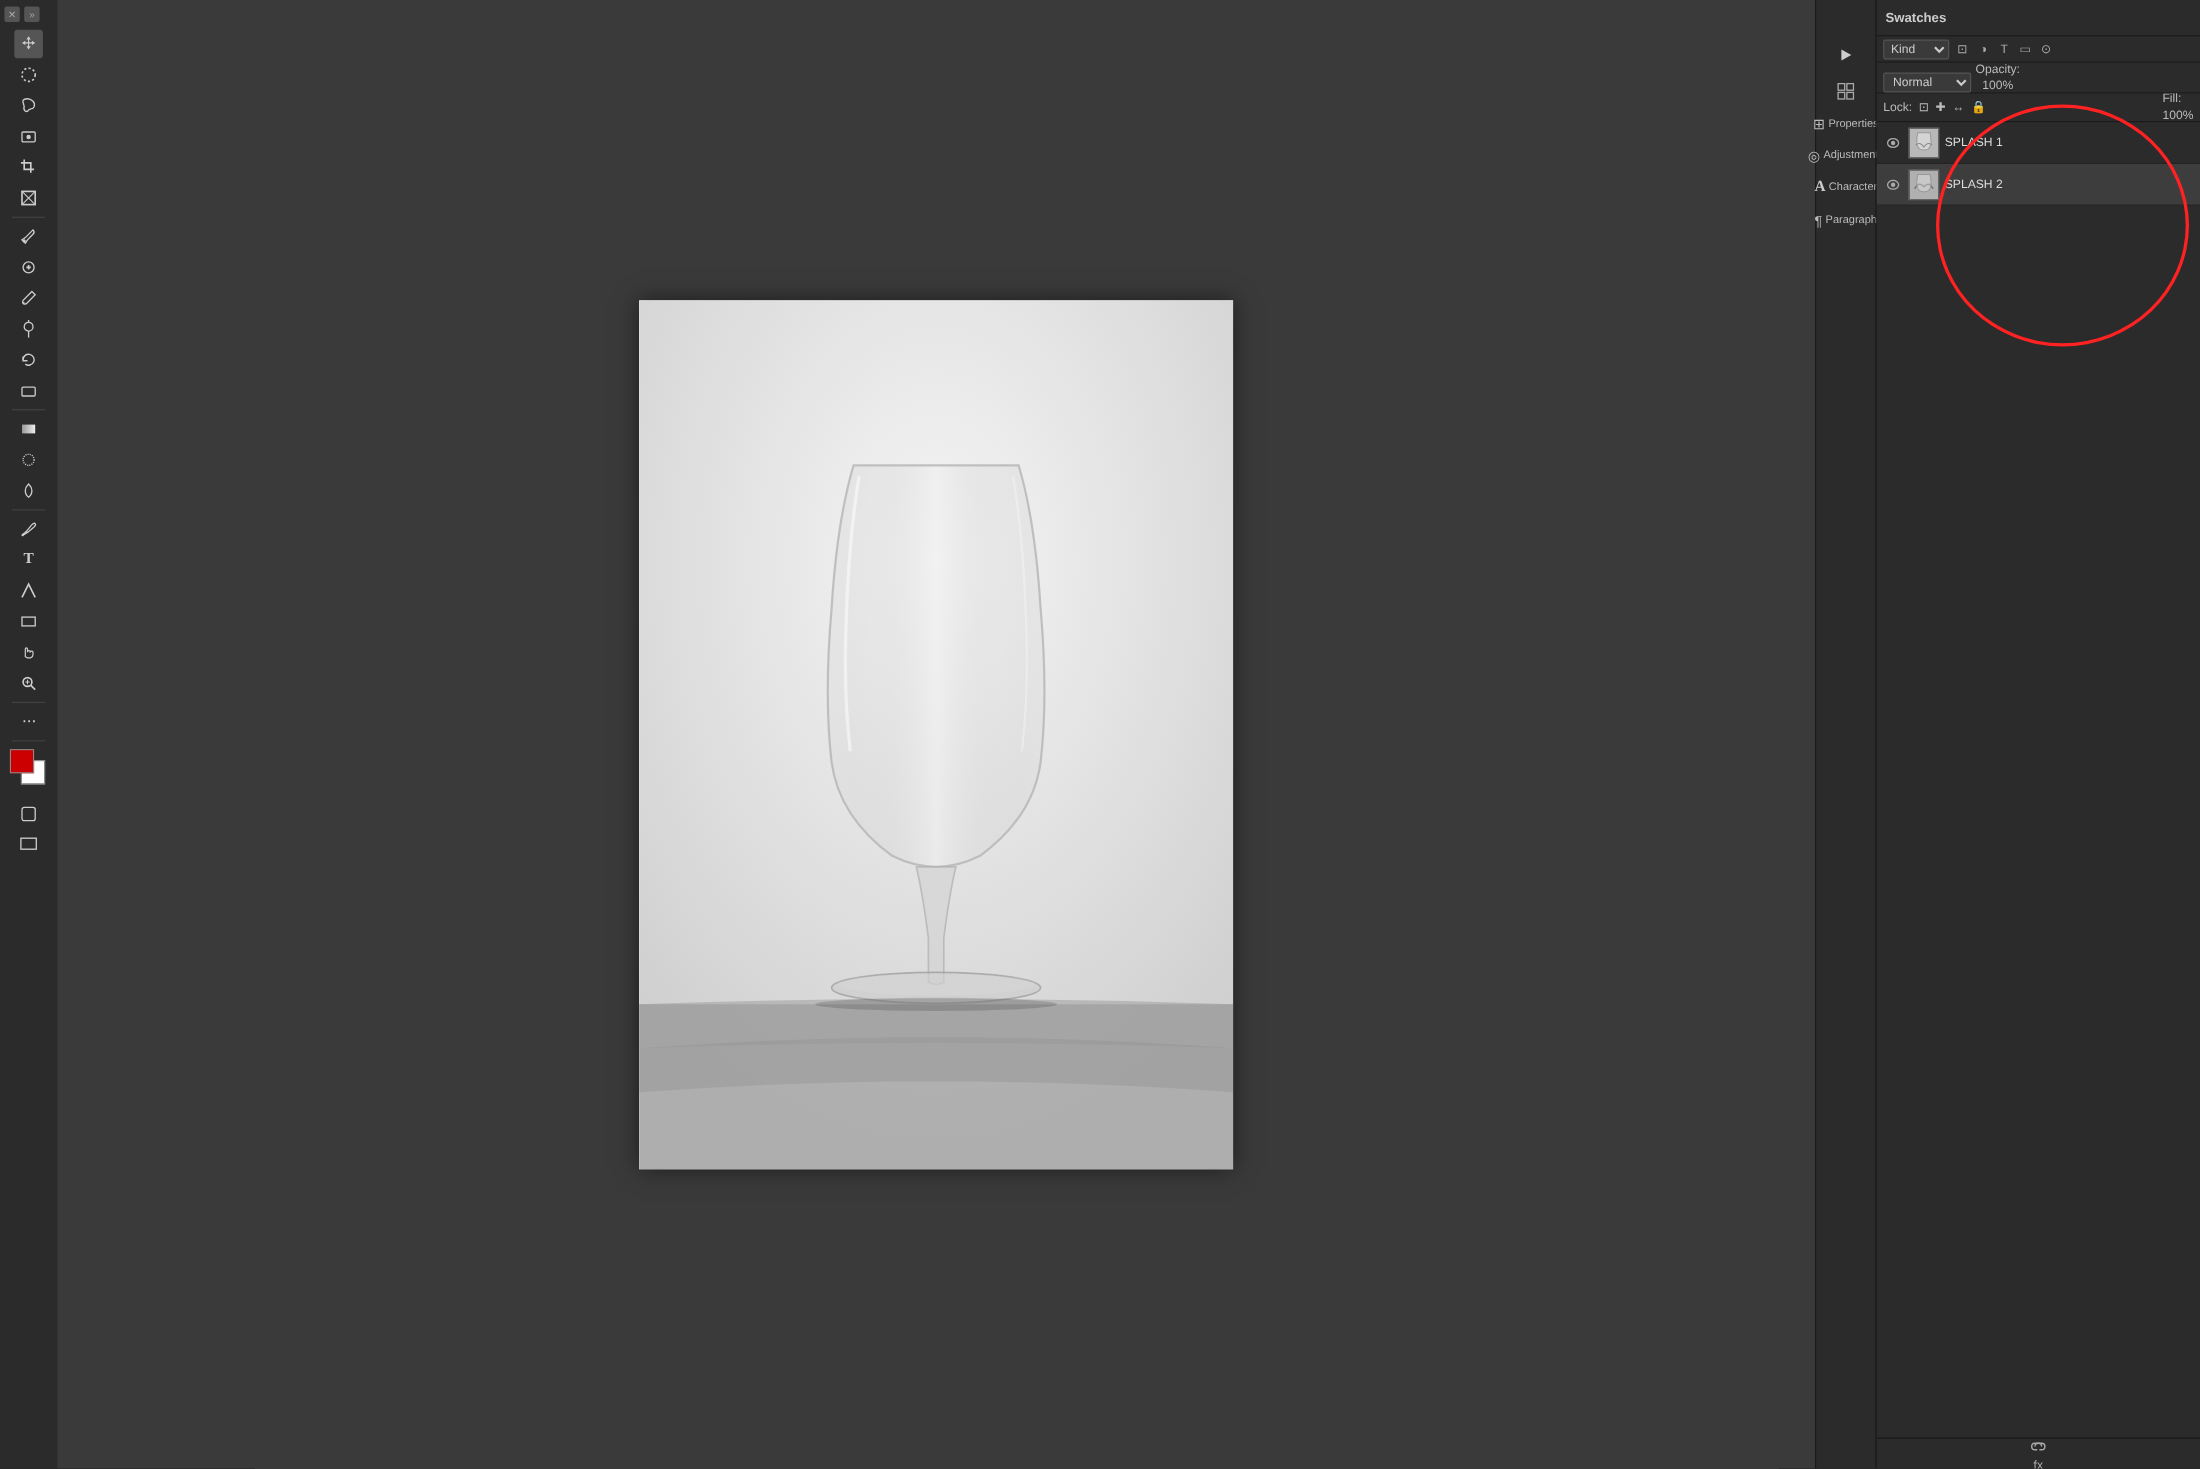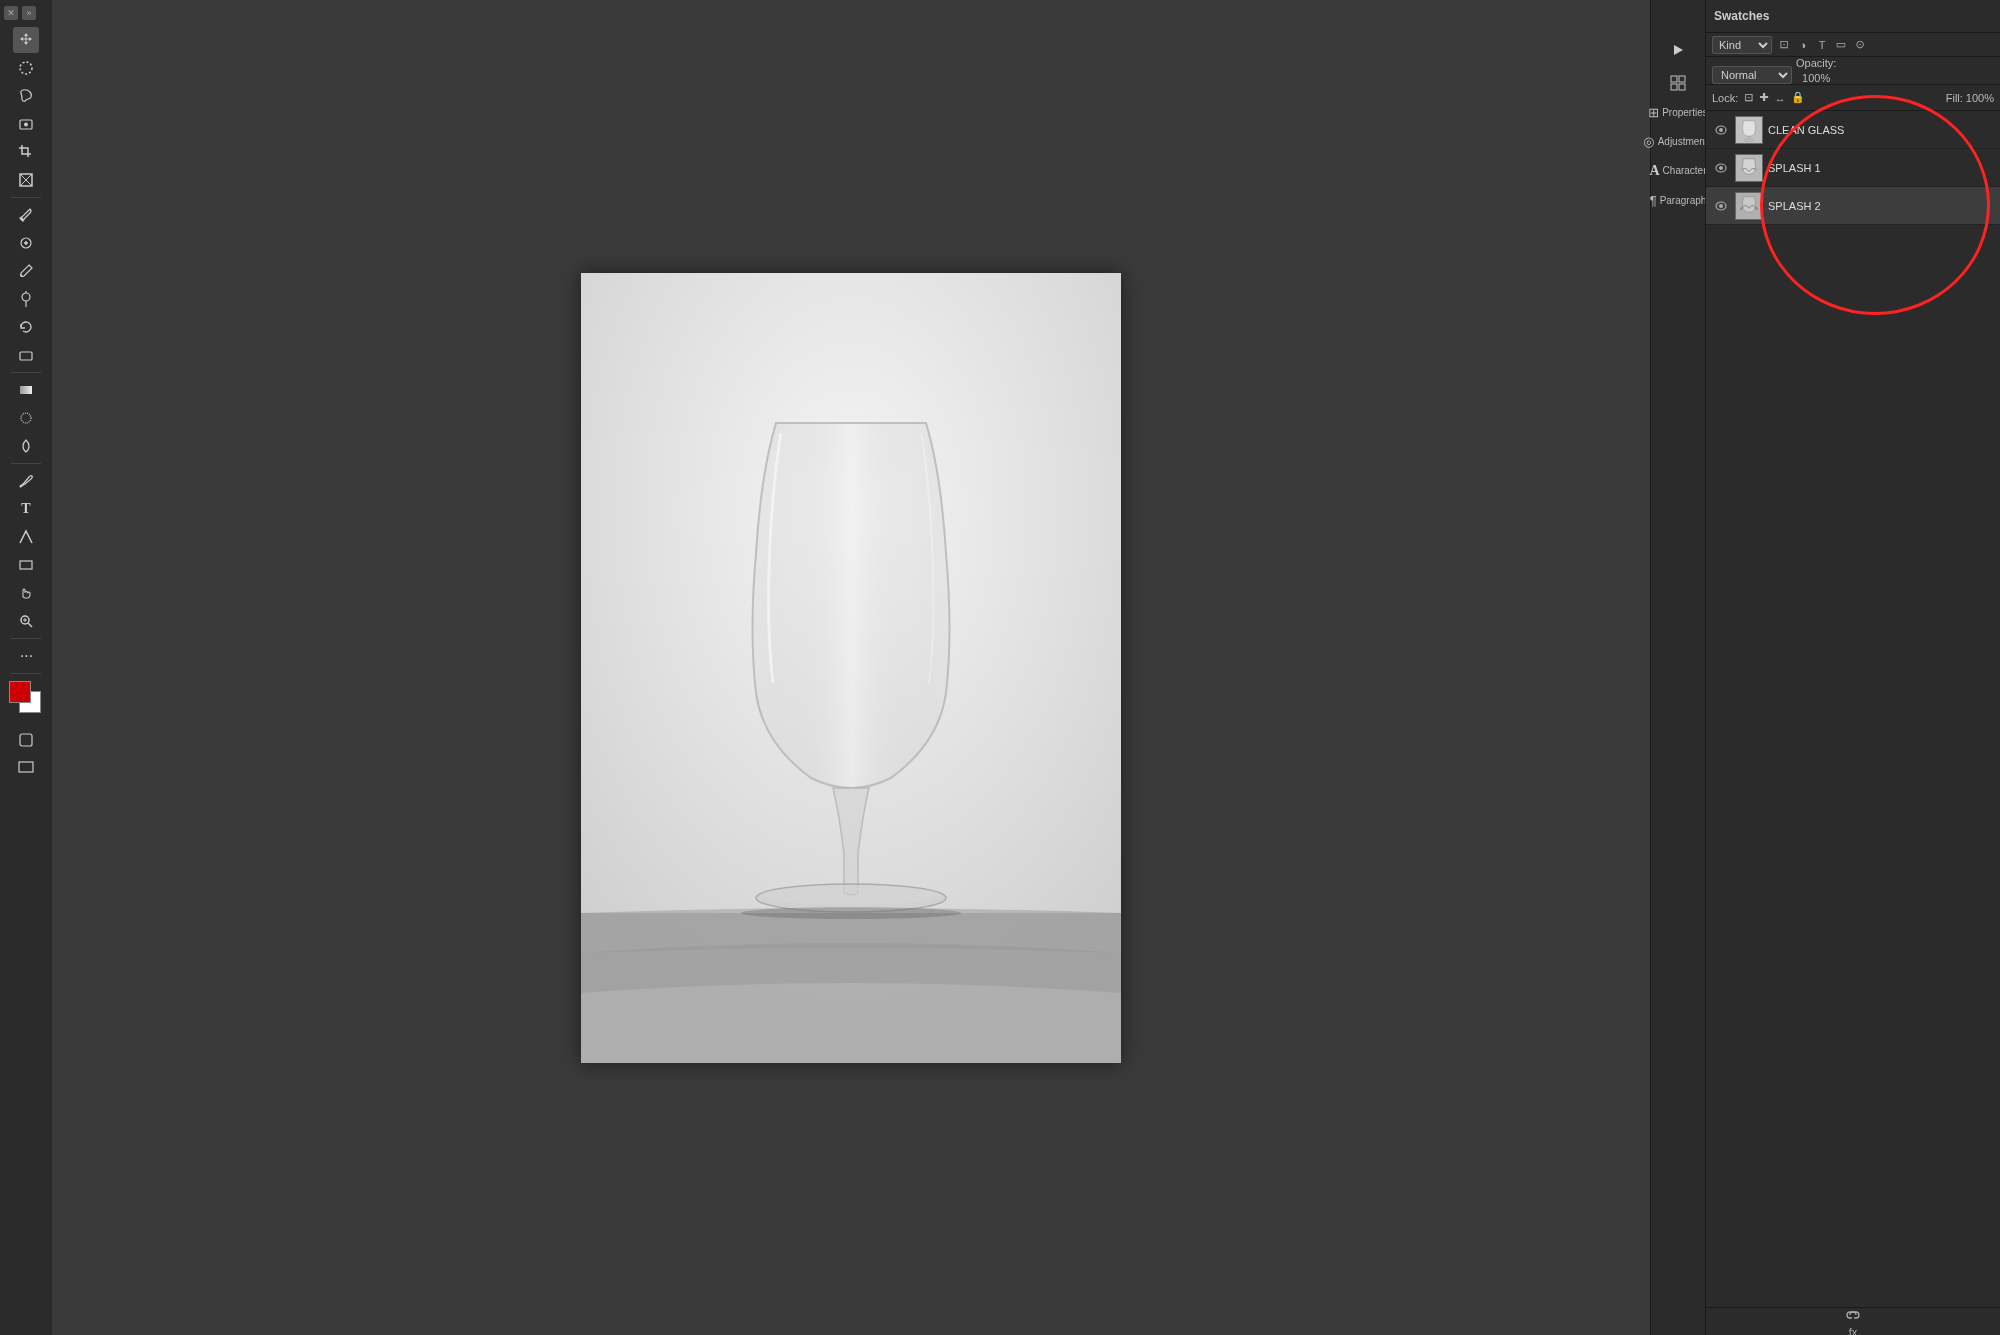--- a/index.html
+++ b/index.html
@@ -161,22 +161,23 @@
       font-size: 11px;
       color: #bbb;
     }
     .lock-icon {
       font-size: 11px;
       color: #bbb;
     }
     .fill-row {
       margin-left: auto;
       display: flex;
-      align-items: center;
+      align-items: flex-start;
       gap: 3px;
+      flex-direction: column;
     }
 
     
     .layers-list {
       flex: 1;
       background: #2b2b2b;
       overflow-y: auto;
     }
 
     .layer-item {
@@ -659,37 +660,20 @@
         <div class="lock-icon">↔</div>
         <div class="lock-icon">🔒</div>
         <div class="fill-row">
           <span>Fill:</span>
           <span>100%</span>
         </div>
       </div>
 
       <div class="layers-list">
 
-        <div class="layer-item">
-          <div class="layer-visibility">
-            <svg width="14" height="12" viewBox="0 0 14 12">
-                <ellipse cx="7" cy="6" rx="5" ry="4" fill="none" stroke="#aaa" stroke-width="1.2"></ellipse>
-                <circle cx="7" cy="6" r="2" fill="#aaa"></circle>
-              </svg>
-          </div>
-          <div class="layer-thumbnail">
-            <svg width="28" height="28" viewBox="0 0 28 28">
-              <rect width="28" height="28" fill="#c0c0c0"></rect>
-              <path d="M8 4 Q7 8 7 13 Q7 18 10 20 L14 21 L18 20 Q21 18 21 13 Q21 8 20 4 Z" fill="rgba(240,240,240,0.7)" stroke="#aaa" stroke-width="1"></path>
-              <line x1="14" y1="21" x2="14" y2="24" stroke="#aaa" stroke-width="1"></line>
-              <ellipse cx="14" cy="25" rx="5" ry="1.5" fill="none" stroke="#aaa" stroke-width="1"></ellipse>
-            </svg>
-          </div>
-          <div class="layer-name">CLEAN GLASS</div>
-        </div>
 
         <div class="layer-item">
           <div class="layer-visibility">
             <svg width="14" height="12" viewBox="0 0 14 12">
                 <ellipse cx="7" cy="6" rx="5" ry="4" fill="none" stroke="#aaa" stroke-width="1.2"></ellipse>
                 <circle cx="7" cy="6" r="2" fill="#aaa"></circle>
               </svg>
           </div>
           <div class="layer-thumbnail">
             <svg width="28" height="28" viewBox="0 0 28 28">

